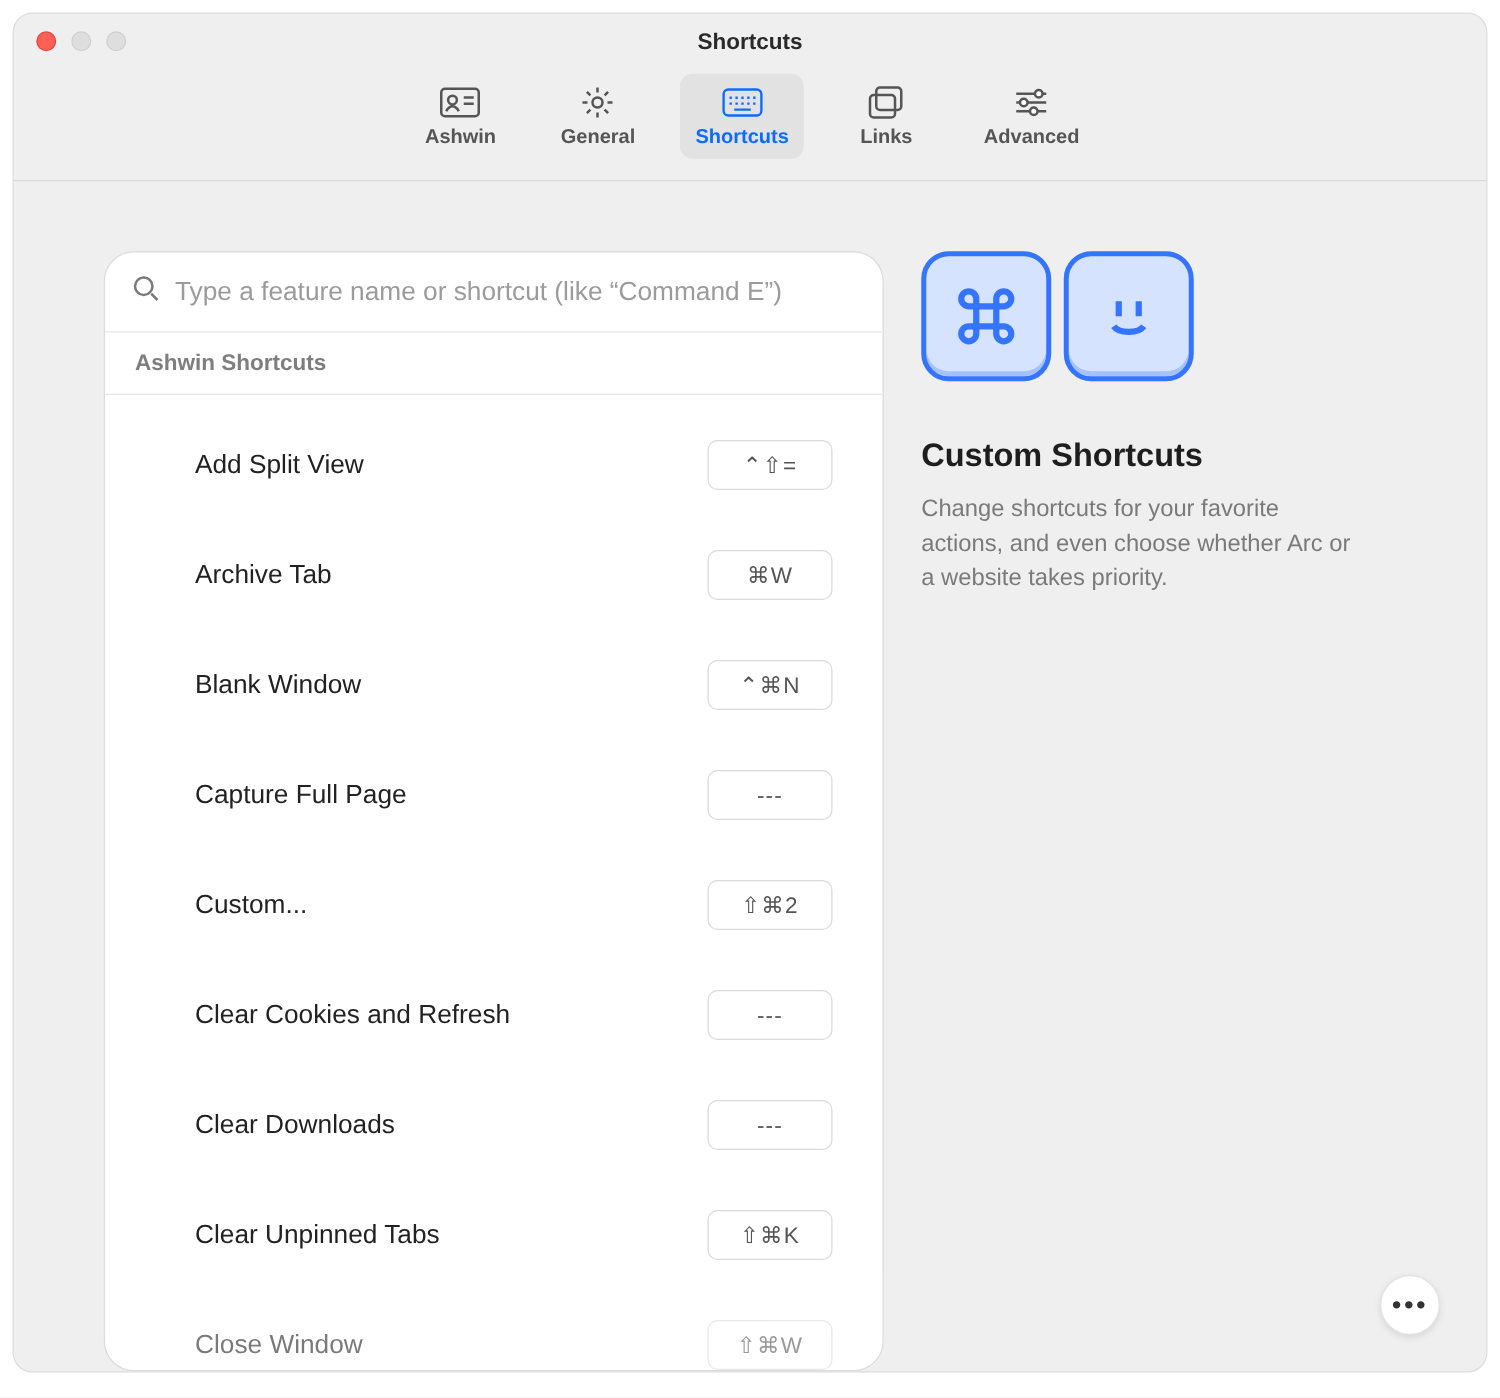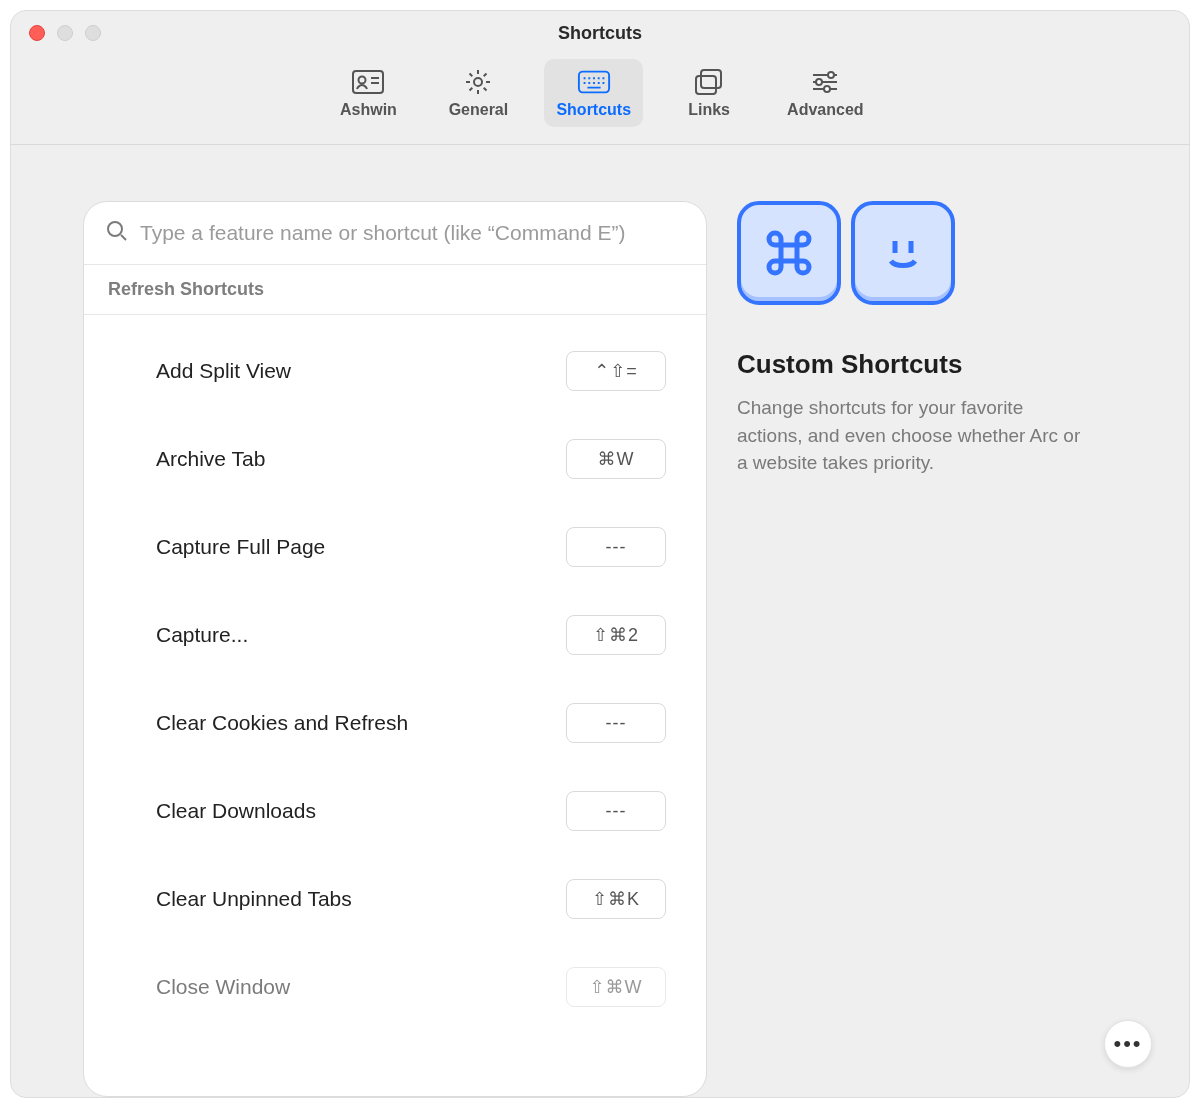--- a/index.html
+++ b/index.html
@@ -287,37 +287,41 @@
     <div class="left-panel">
       <div class="search-row">
         <span>
           <svg width="22" height="22" viewBox="0 0 22 22">
               <circle cx="9" cy="9" r="7"></circle>
               <line x1="15" y1="15" x2="20" y2="20"></line>
             </svg>
         </span>
         <input class="search-input" type="text" placeholder="Type a feature name or shortcut (like “Command E”)" style="">
       </div>
-      <div class="section-header">Refresh Shortcuts</div>
+      <div class="section-header">Ashwin Shortcuts</div>
       <div class="list">
 
         <div class="row">
           <span class="name">Add Split View</span>
           <span class="shortcut-box">⌃⇧=</span>
         </div>
         <div class="row">
           <span class="name">Archive Tab</span>
           <span class="shortcut-box">⌘W</span>
         </div>
         <div class="row">
+          <span class="name">Blank Window</span>
+          <span class="shortcut-box">⌃⌘N</span>
+        </div>
+        <div class="row">
           <span class="name">Capture Full Page</span>
           <span class="shortcut-box">---</span>
         </div>
         <div class="row">
-          <span class="name">Capture...</span>
+          <span class="name">Custom...</span>
           <span class="shortcut-box">⇧⌘2</span>
         </div>
         <div class="row">
           <span class="name">Clear Cookies and Refresh</span>
           <span class="shortcut-box">---</span>
         </div>
         <div class="row">
           <span class="name">Clear Downloads</span>
           <span class="shortcut-box">---</span>
         </div>

